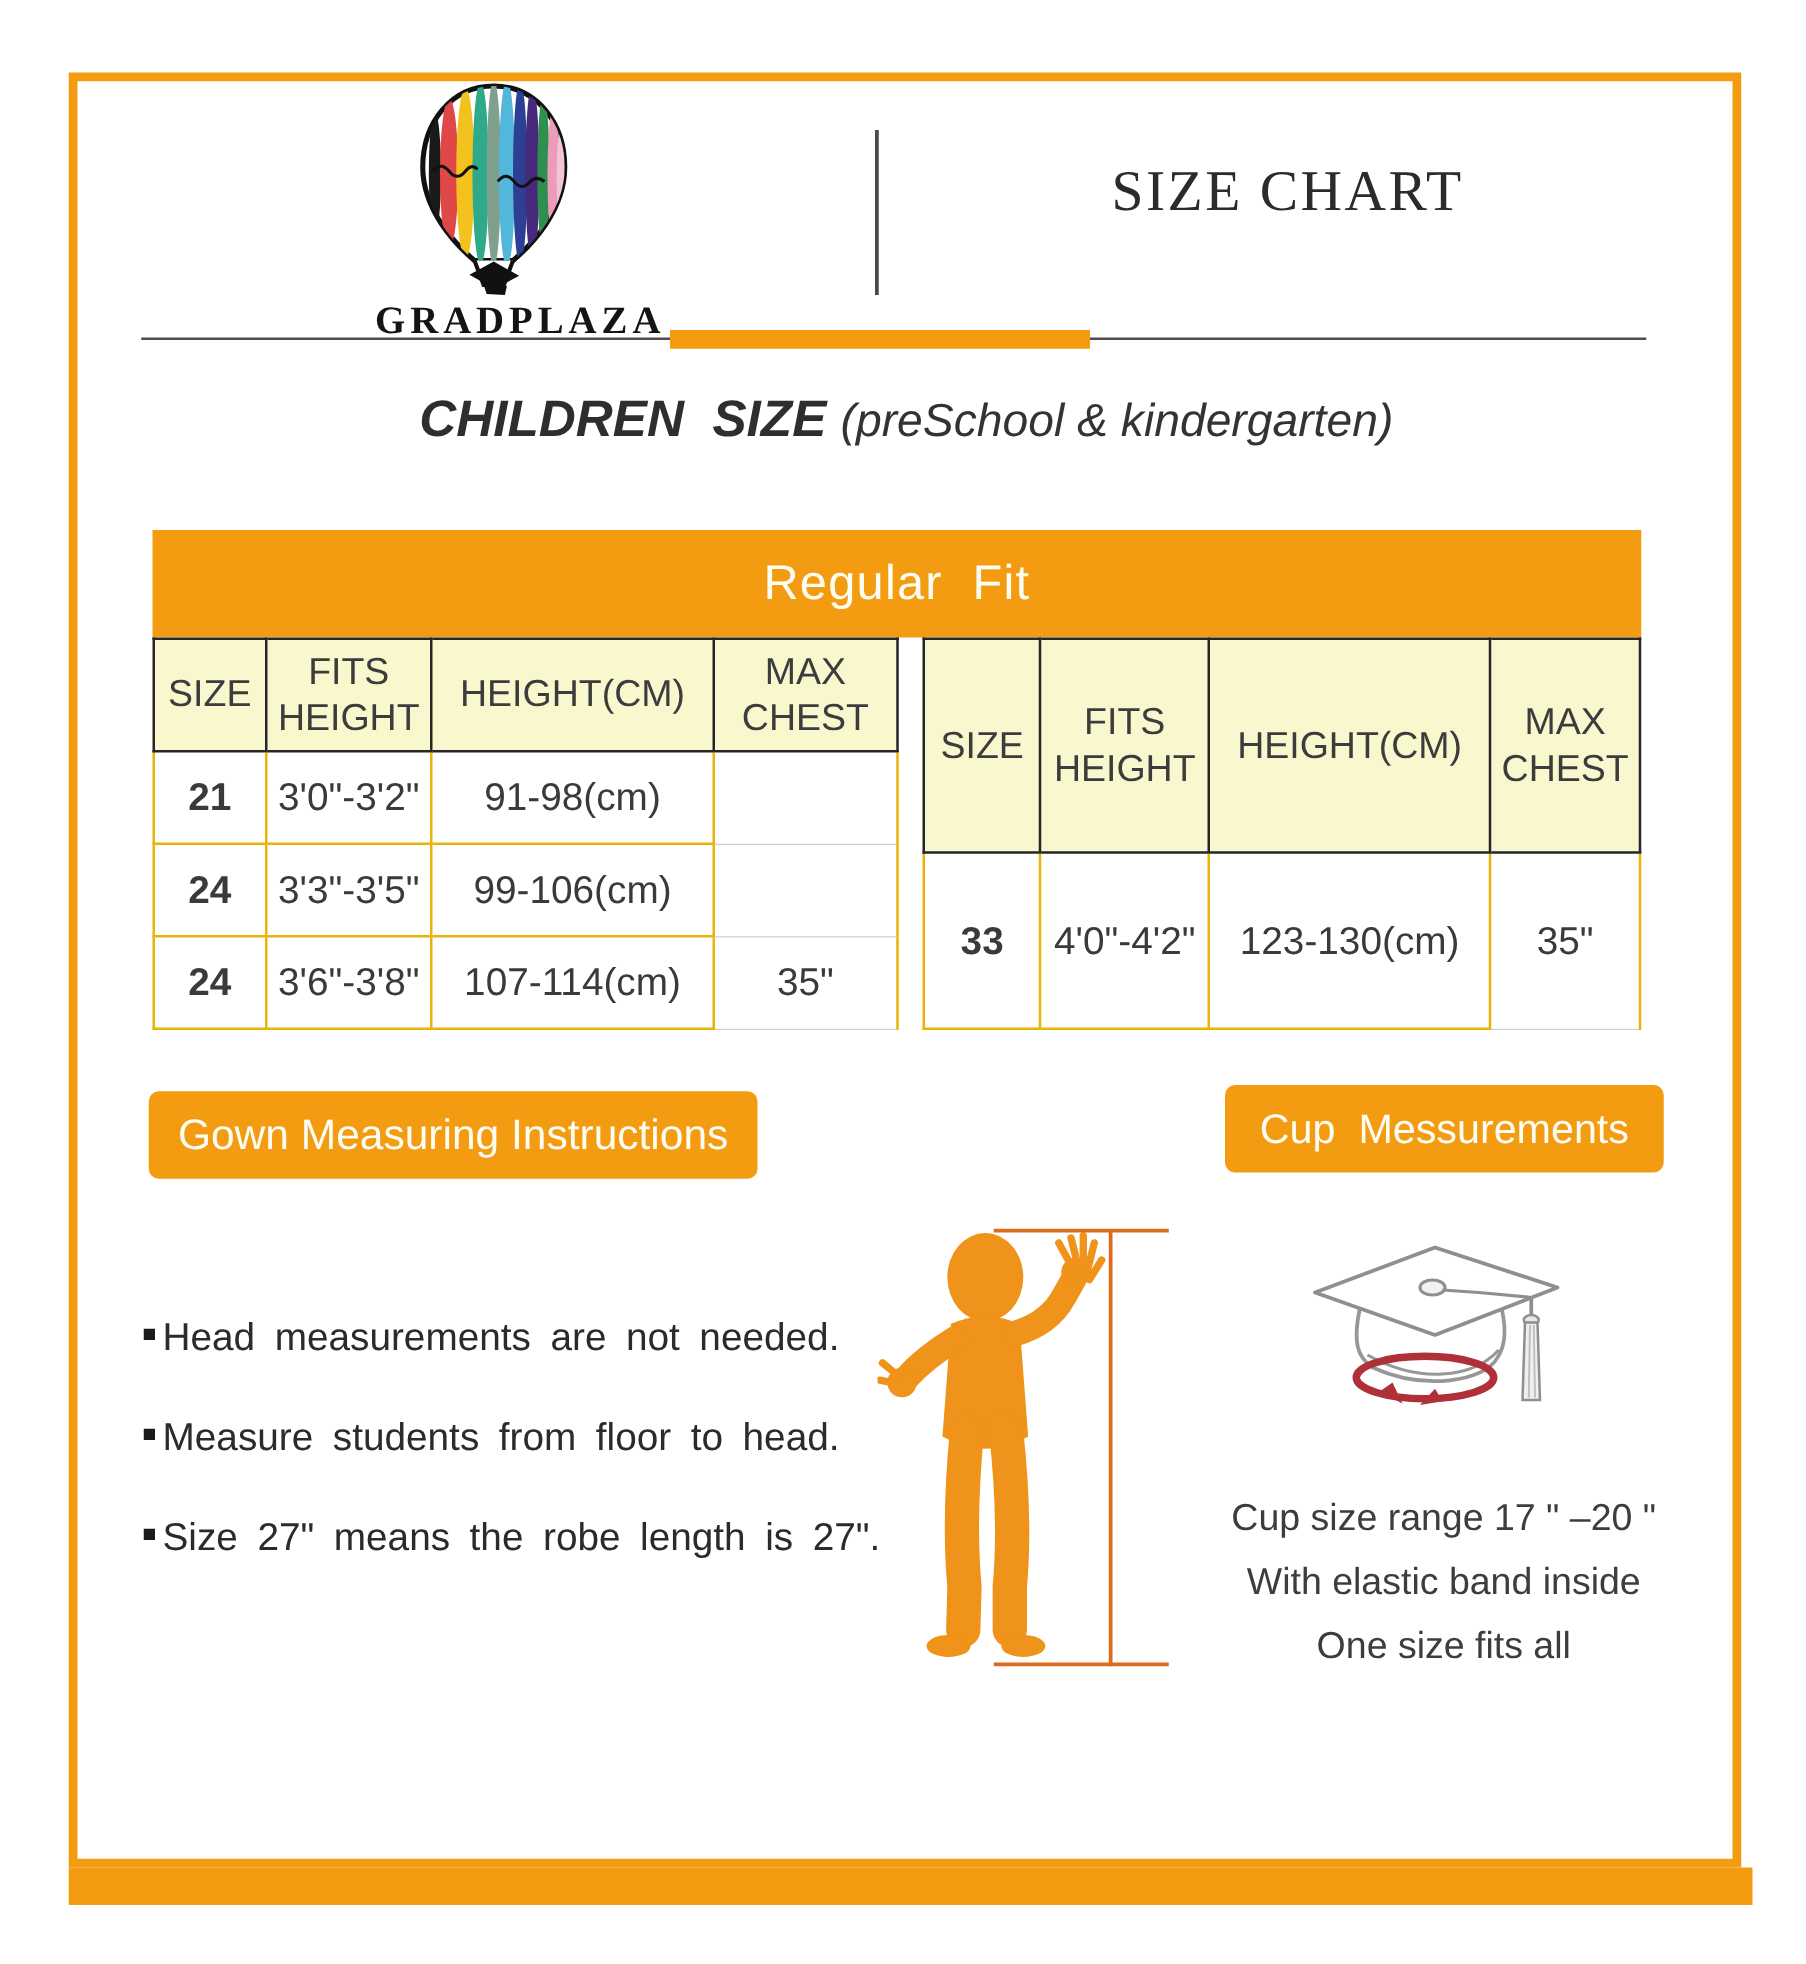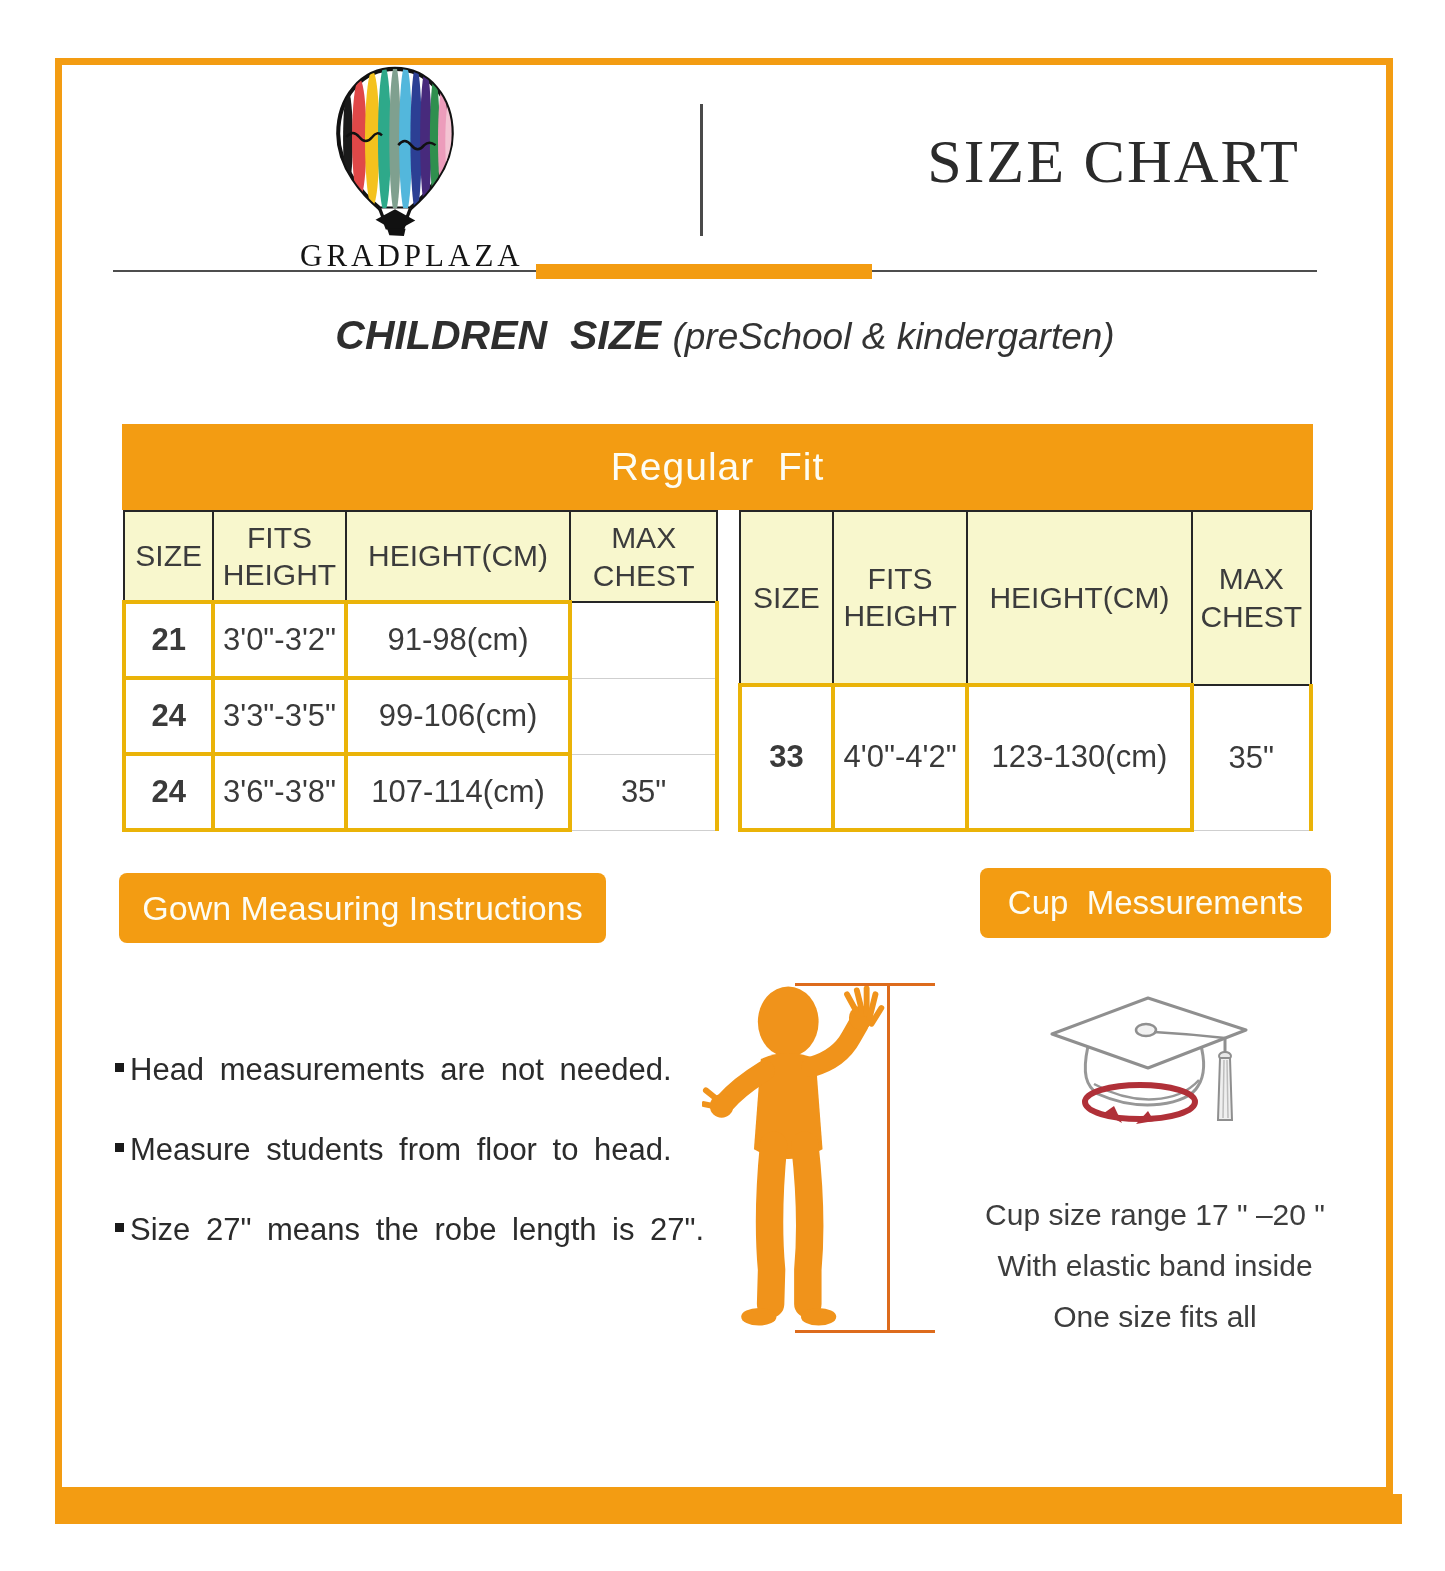--- a/index.html
+++ b/index.html
@@ -5,46 +5,46 @@
   html,body{margin:0;padding:0;background:#ffffff;}
   .page{position:relative;width:1445px;height:1571px;background:#ffffff;overflow:hidden;
         font-family:"Liberation Sans",sans-serif;color:#333;}
   .frame{position:absolute;left:55px;top:58px;width:1324px;height:1422px;
          border:7px solid #F39C12;}
   .bottom-bar{position:absolute;left:55px;top:1494px;width:1347px;height:30px;background:#F39C12;}
 
   
   .logo{position:absolute;left:300px;top:64px;width:190px;text-align:center;}
   .logo svg{display:block;margin:0 auto;}
-  .brand-name{margin-top:2px;font-family:"Liberation Serif",serif;font-weight:normal;
+  .brand-name{margin-top:2px;font-family:"Liberation Serif",serif;font-weight:bold;
               font-size:31px;letter-spacing:4px;color:#141414;white-space:nowrap;}
 
   
   .title-vbar{position:absolute;left:700px;top:104px;width:3px;height:132px;background:#4a4a4a;}
-  .page-title{position:absolute;left:760px;top:126px;width:540px;margin:0;text-align:right;
-              font-family:"Liberation Serif",serif;font-weight:normal;font-size:62px;
+  .page-title{position:absolute;left:760px;top:126px;width:540px;margin:0;text-align:center;
+              font-family:"Liberation Serif",serif;font-weight:normal;font-size:46px;
               letter-spacing:2px;color:#2b2b2b;white-space:nowrap;}
 
   .hr-line{position:absolute;left:113px;top:270px;width:1204px;height:2px;background:#4d4d4d;}
   .hr-accent{position:absolute;left:536px;top:264px;width:336px;height:15px;background:#F39C12;}
 
   
   .subtitle{position:absolute;left:150px;top:312px;width:1150px;text-align:center;white-space:pre;}
   .sub-main{font-style:italic;font-weight:bold;font-size:41px;color:#2e2e2e;}
   .sub-note{font-style:italic;font-size:37px;color:#333;}
 
   
   .table-area{position:absolute;left:122px;top:380px;width:1191px;margin-top:44px;}
   .banner{height:86px;line-height:86px;background:#F39C12;text-align:center;
           color:#fdfdf4;font-size:39px;letter-spacing:1px;white-space:pre;}
   .tables{display:flex;gap:19px;}
   table.t{border-collapse:collapse;table-layout:fixed;background:#fff;}
   table.t th{background:#F8F7CD;border:2px solid #262626;font-weight:normal;
              font-size:30px;color:#3c3c3c;height:88px;padding:0;line-height:1.25;}
-  table.t td{border:4px solid #eab308;font-size:31px;color:#3a3a3a;height:72px;
+  table.t td{border:2px solid #eab308;font-size:31px;color:#3a3a3a;height:72px;
              text-align:center;padding:0;}
   table.t td.c-size{font-weight:bold;}
   table.t td.mc{border-top:1px solid #cfcfcf;border-bottom:1px solid #cfcfcf;}
 
   
   .pill{position:absolute;background:#F39C12;border-radius:8px;color:#fdfdf4;
         text-align:center;white-space:pre;}
   .gown-pill{left:119px;top:873px;width:487px;height:70px;line-height:70px;font-size:34px;}
   .cup-pill{left:980px;top:868px;width:351px;height:70px;line-height:70px;font-size:33px;}
 

